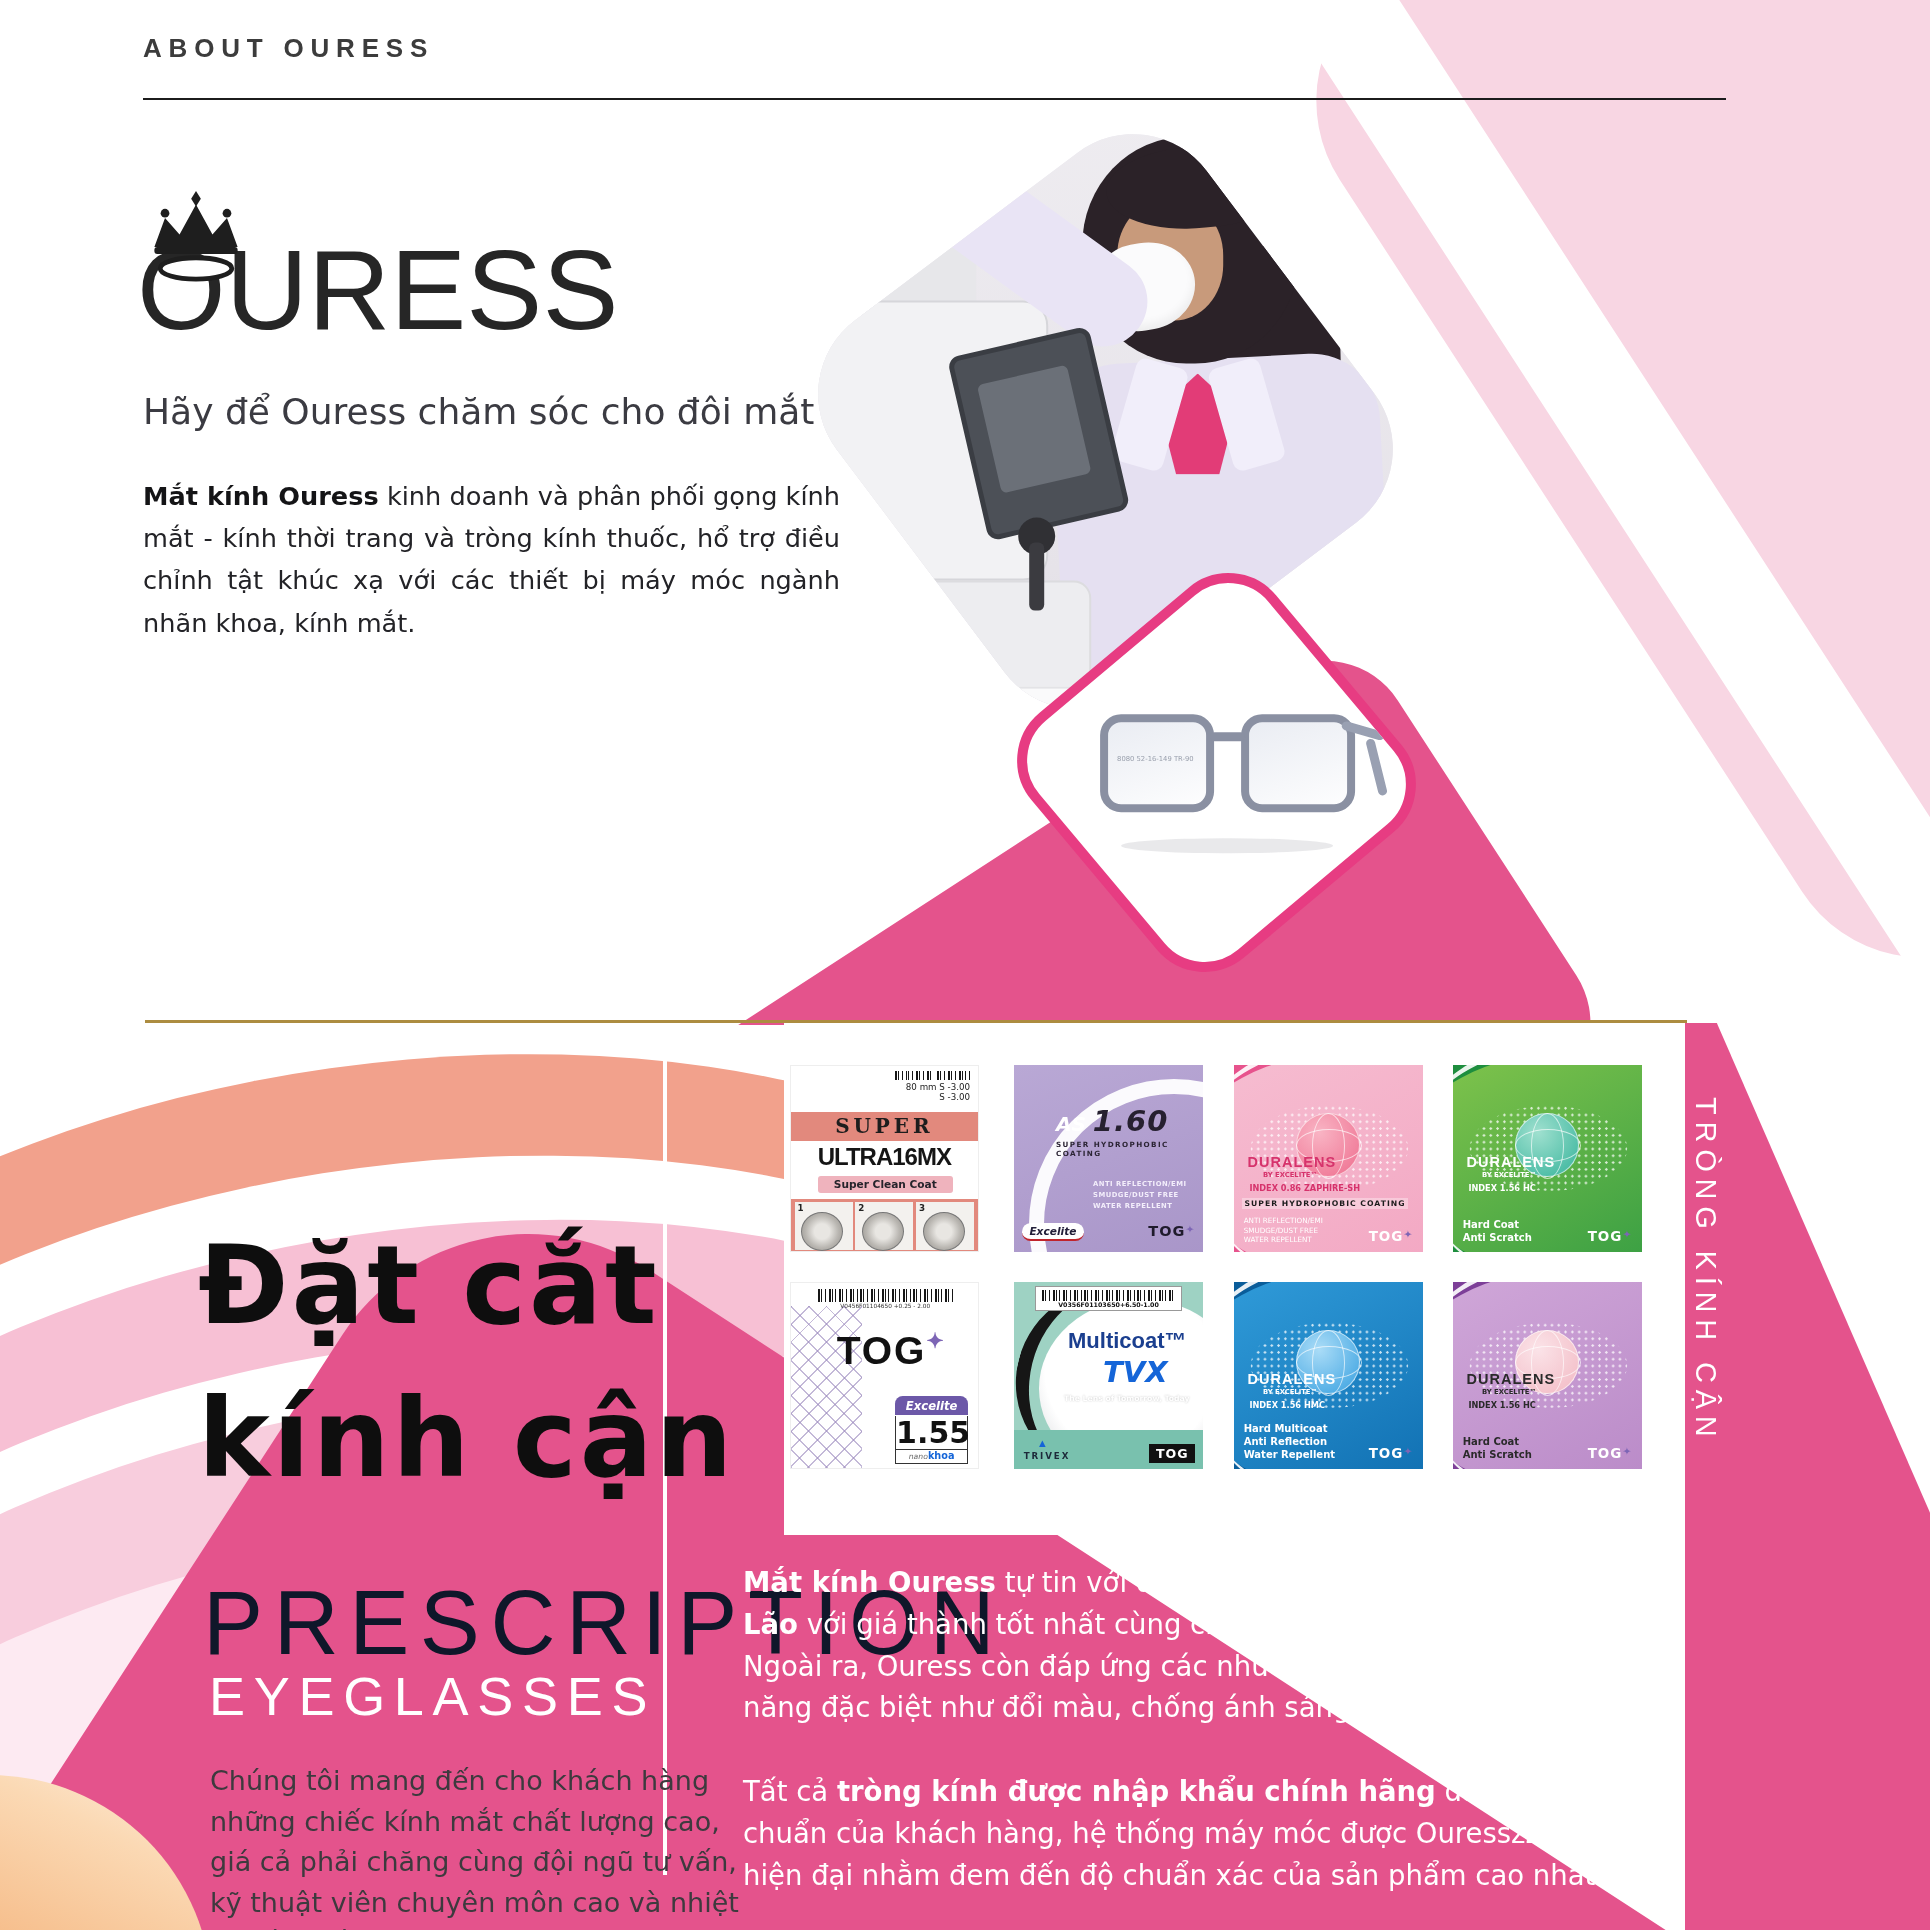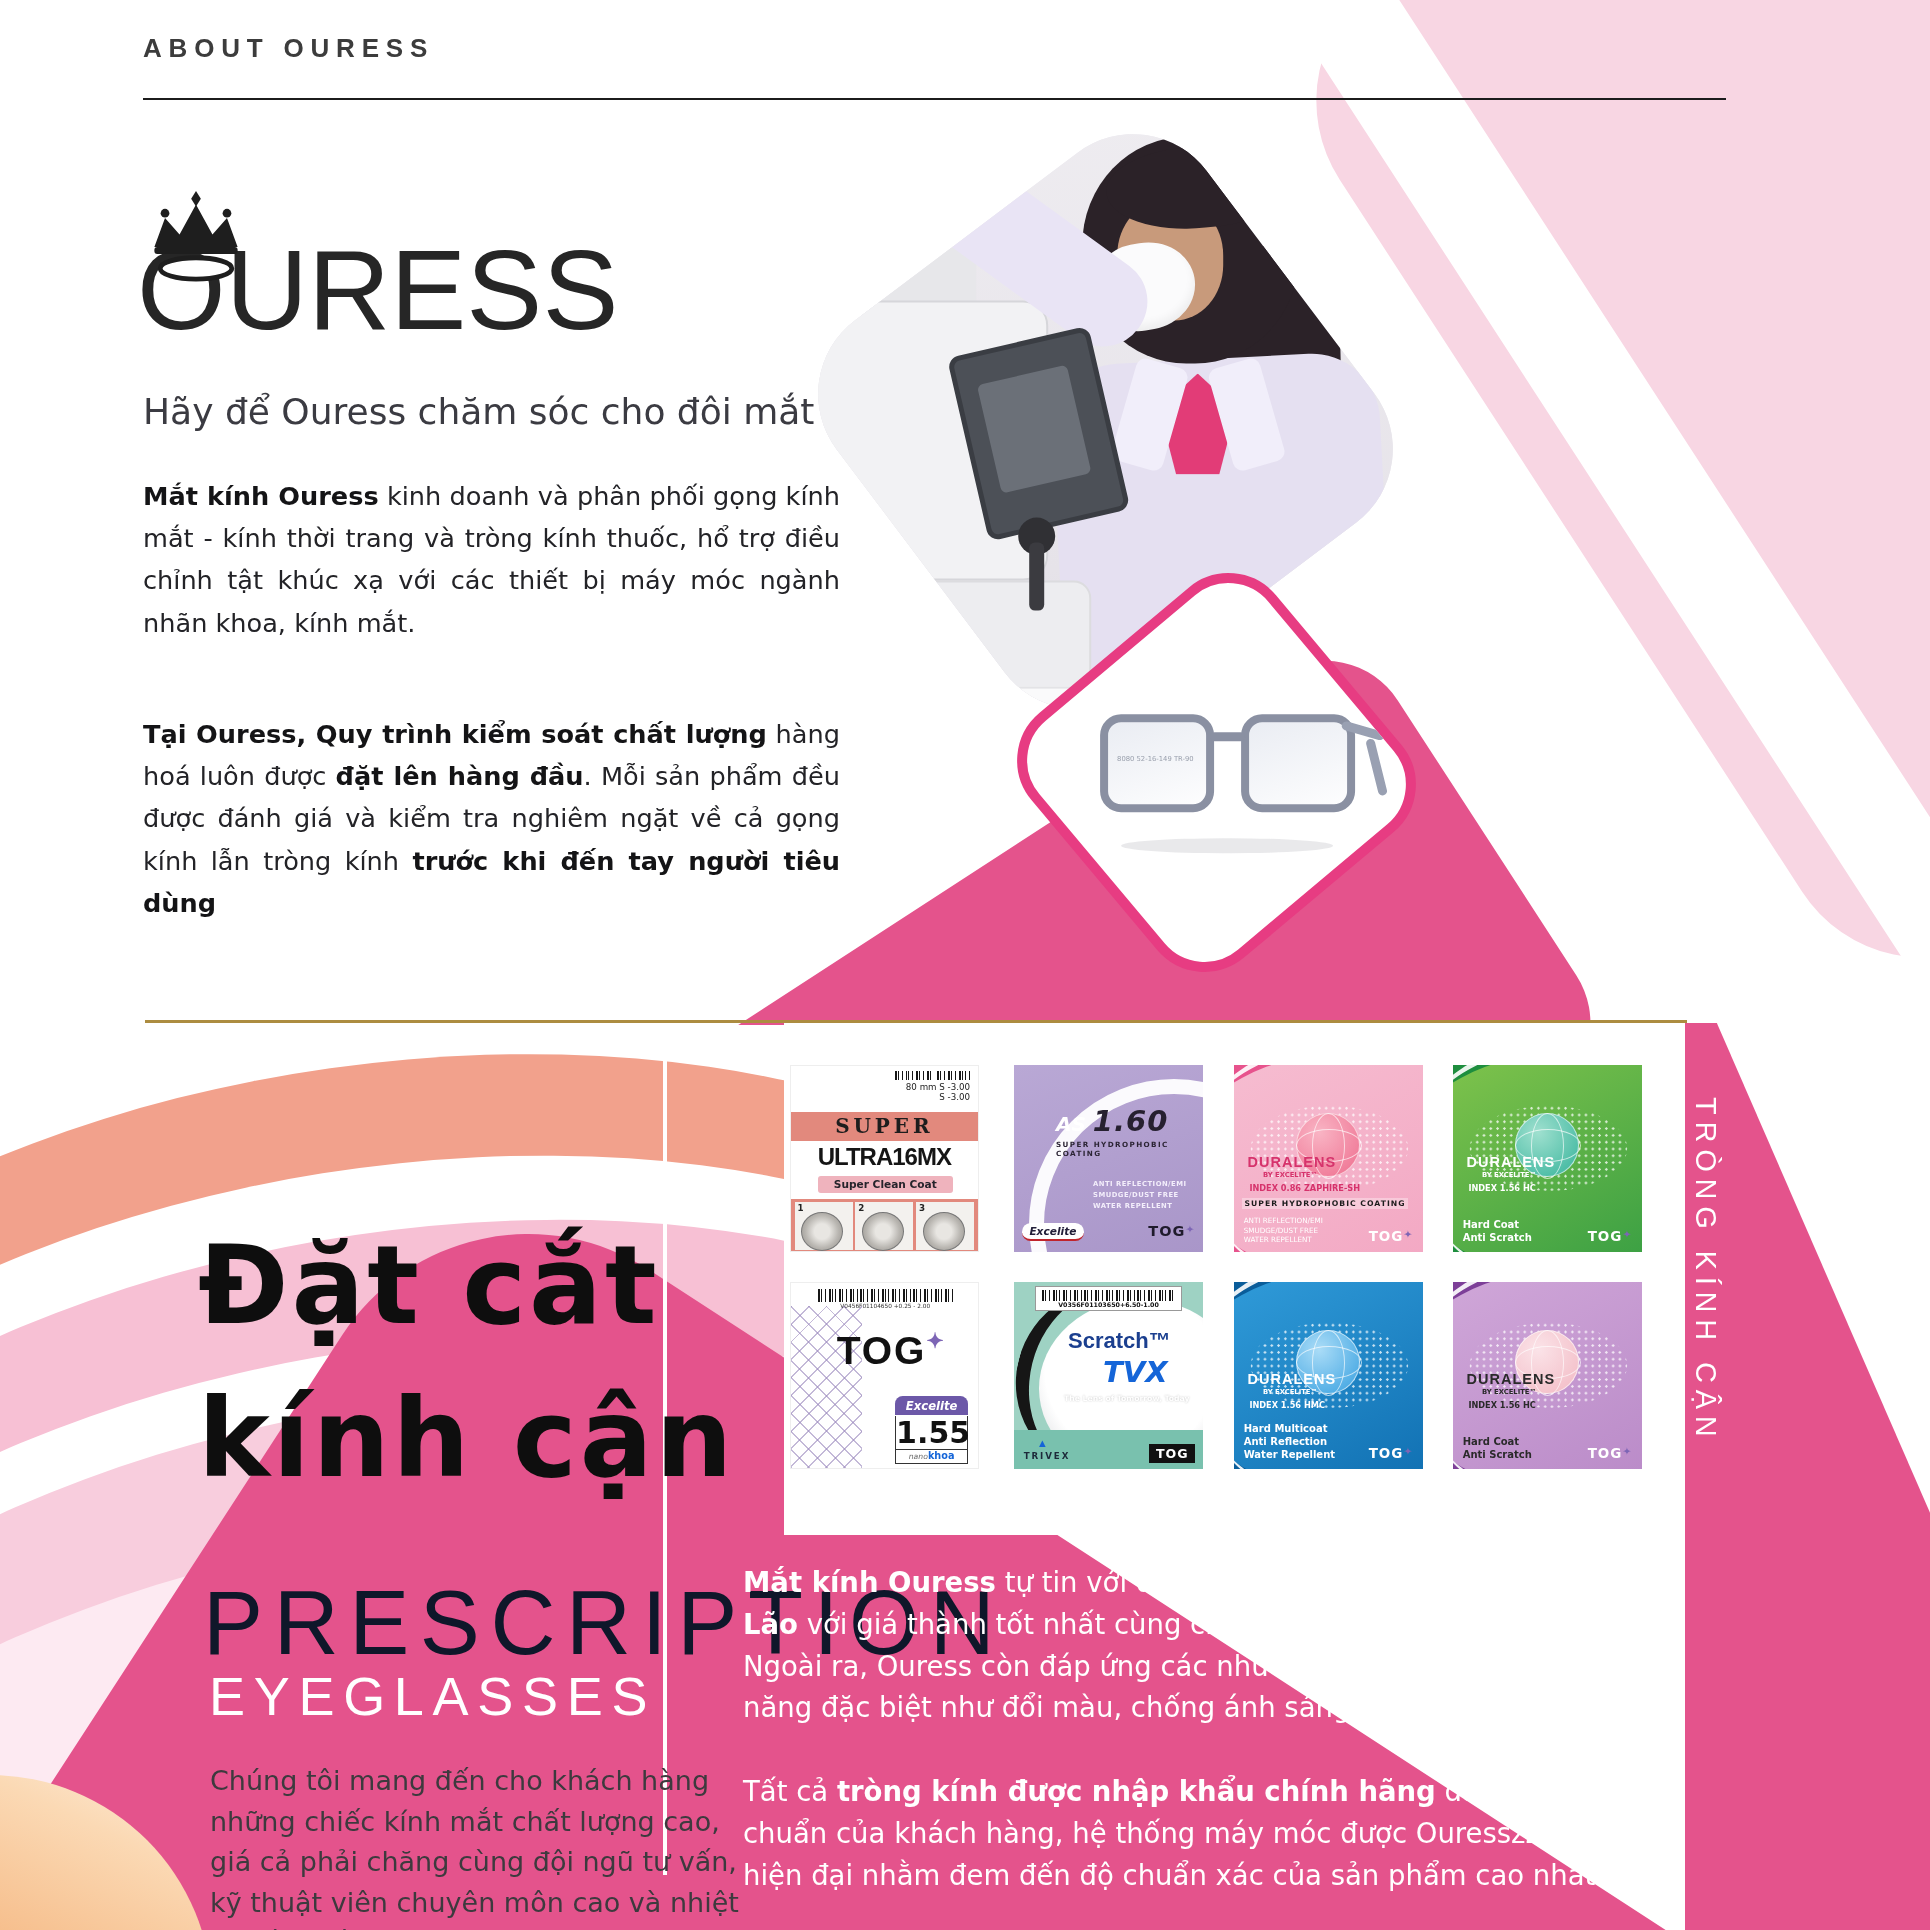--- a/index.html
+++ b/index.html
@@ -271,21 +271,20 @@
     <circle cx="31" cy="25" r="4.5" fill="#1e1e1e"></circle>
     <circle cx="95" cy="25" r="4.5" fill="#1e1e1e"></circle>
     <path d="M63 2 L68 10 L63 18 L58 10 Z" fill="#1e1e1e"></path>
     <ellipse cx="63" cy="82" rx="37" ry="11" fill="#ffffff" stroke="#1e1e1e" stroke-width="5"></ellipse>
   </svg>
 
   <div class="abs" id="tagline">Hãy để Ouress chăm sóc cho đôi mắt của Bạn.</div>
 
   <p class="abs para" id="para1"><b>Mắt kính Ouress</b><span> kinh doanh và phân phối gọng kính mắt - kính thời trang và tròng kính thuốc, hổ trợ điều chỉnh tật khúc xạ với các thiết bị máy móc ngành nhãn khoa, kính mắt.</span></p>
 
-  <p class="abs para" id="para2"><b>Tại Ouress, Quy trình kiểm soát chất lượng</b><span> hàng hoá luôn được </span><b>đặt lên hàng đầu</b><span>. Mỗi sản phẩm đều được đánh giá và kiểm tra nghiêm ngặt về cả gọng kính lẫn tròng kính </span><b>trước khi đến tay người tiêu dùng</b></p>
 
   <div class="abs" id="photoCard">
     <div id="photoInner">
       <div class="abs mach-top"></div>
       <div class="abs mach-head"></div>
       <div class="abs w-hairback"></div>
       <div class="abs w-body"></div>
       <div class="abs w-shirt"></div>
       <div class="abs w-collarL"></div>
       <div class="abs w-collarR"></div>
@@ -446,21 +445,21 @@
       </div>
     </div>
 
     <div class="card c5 p6">
       <div class="p6-circle"></div>
       <div class="p6-arc"></div>
       <div class="p6-label">
         <div class="p6-bc barcode"></div>
         <div class="p6-code">V0356F01103650+6.50-1.00</div>
       </div>
-      <div class="p6-exc">Scratch™</div>
+      <div class="p6-exc">Multicoat™</div>
       <div class="p6-tvx">TVX</div>
       <div class="p6-tag">The Lens of Tomorrow, Today</div>
       <div class="p6-strip"></div>
       <div class="p6-tri">▲</div>
       <div class="p6-trivex">TRIVEX</div>
       <div class="p6-togbox">TOG</div>
     </div>
 
     <div class="card c6 p7b">
       <div class="eye-top"></div>

